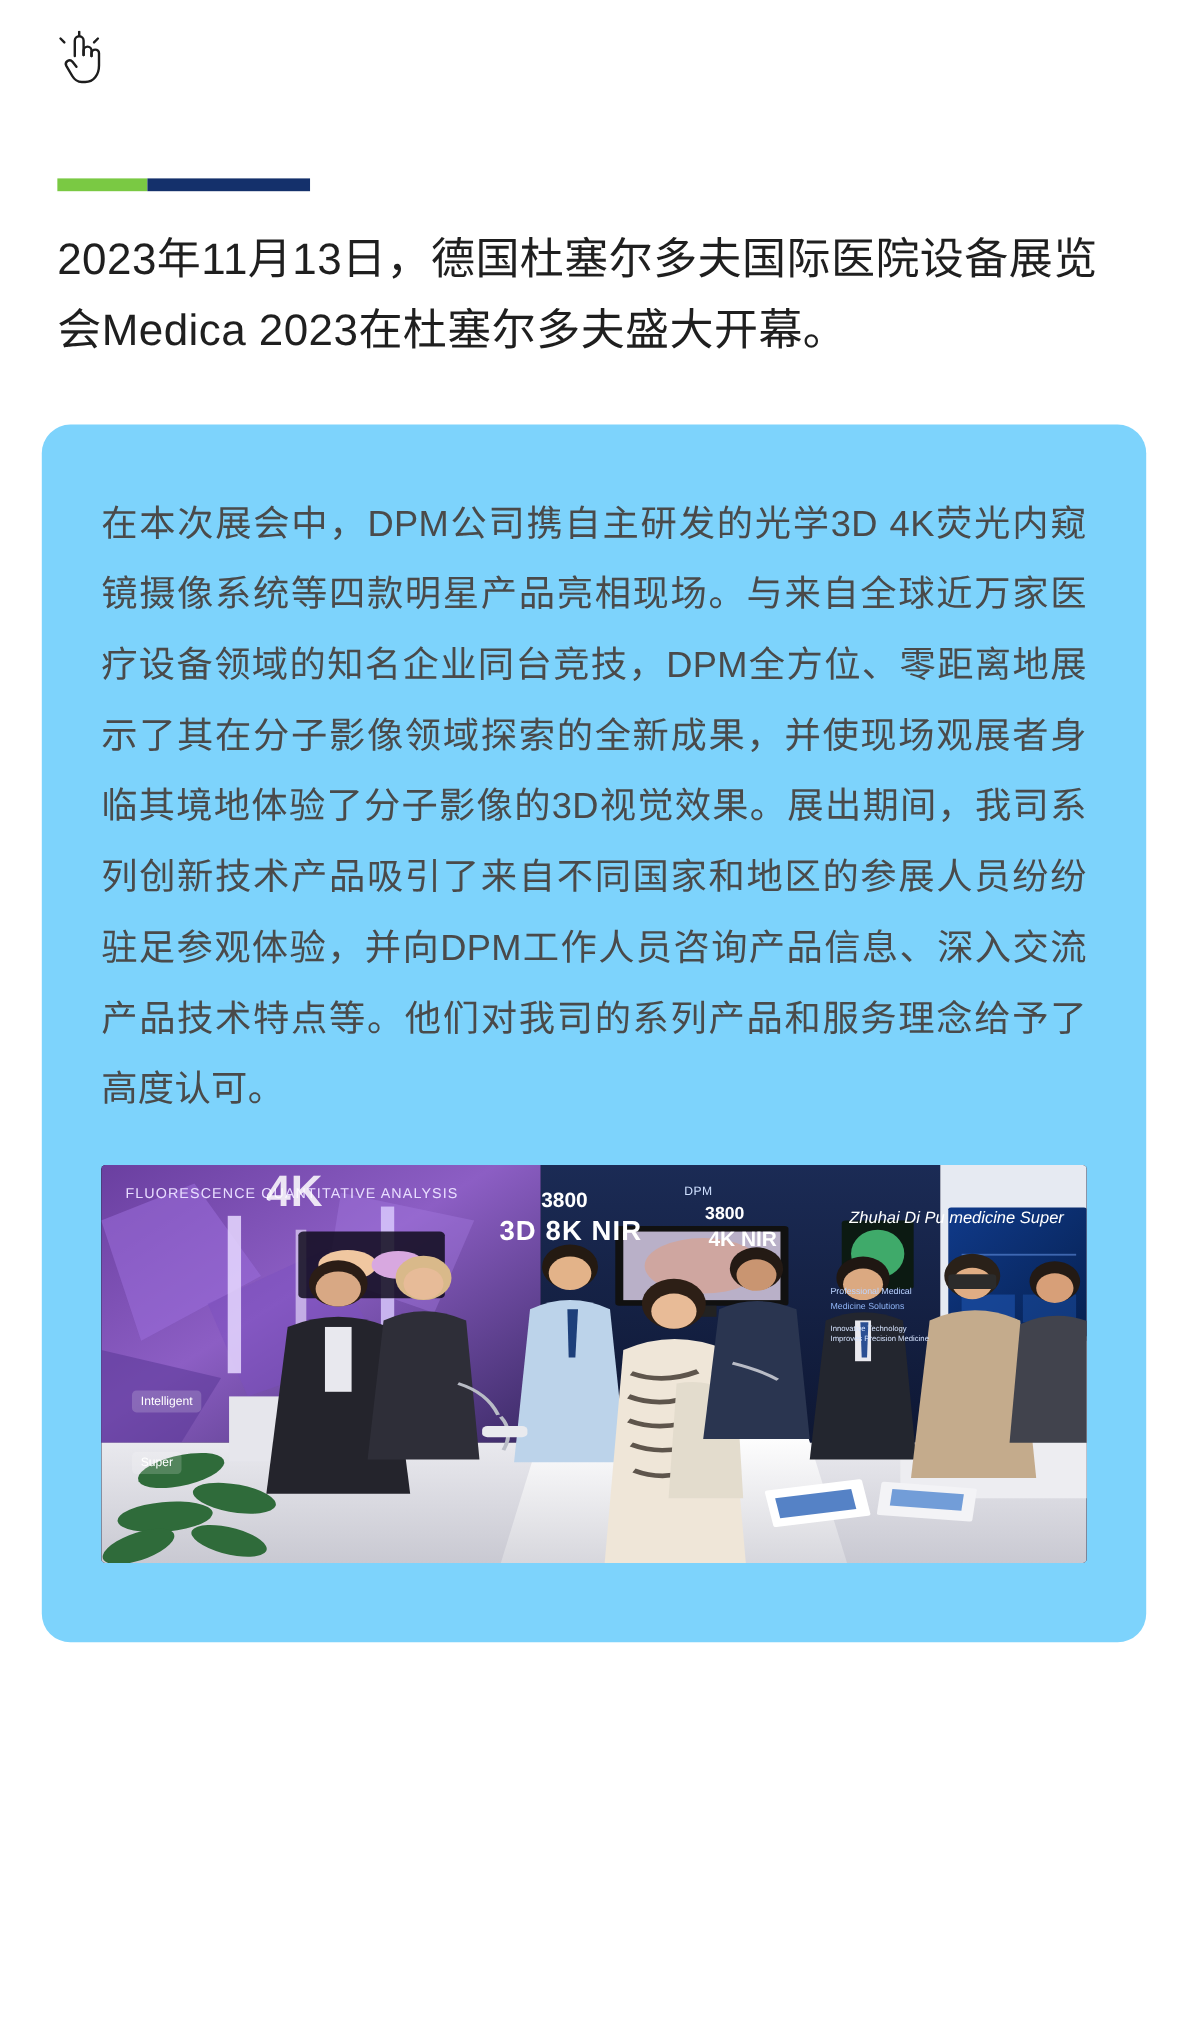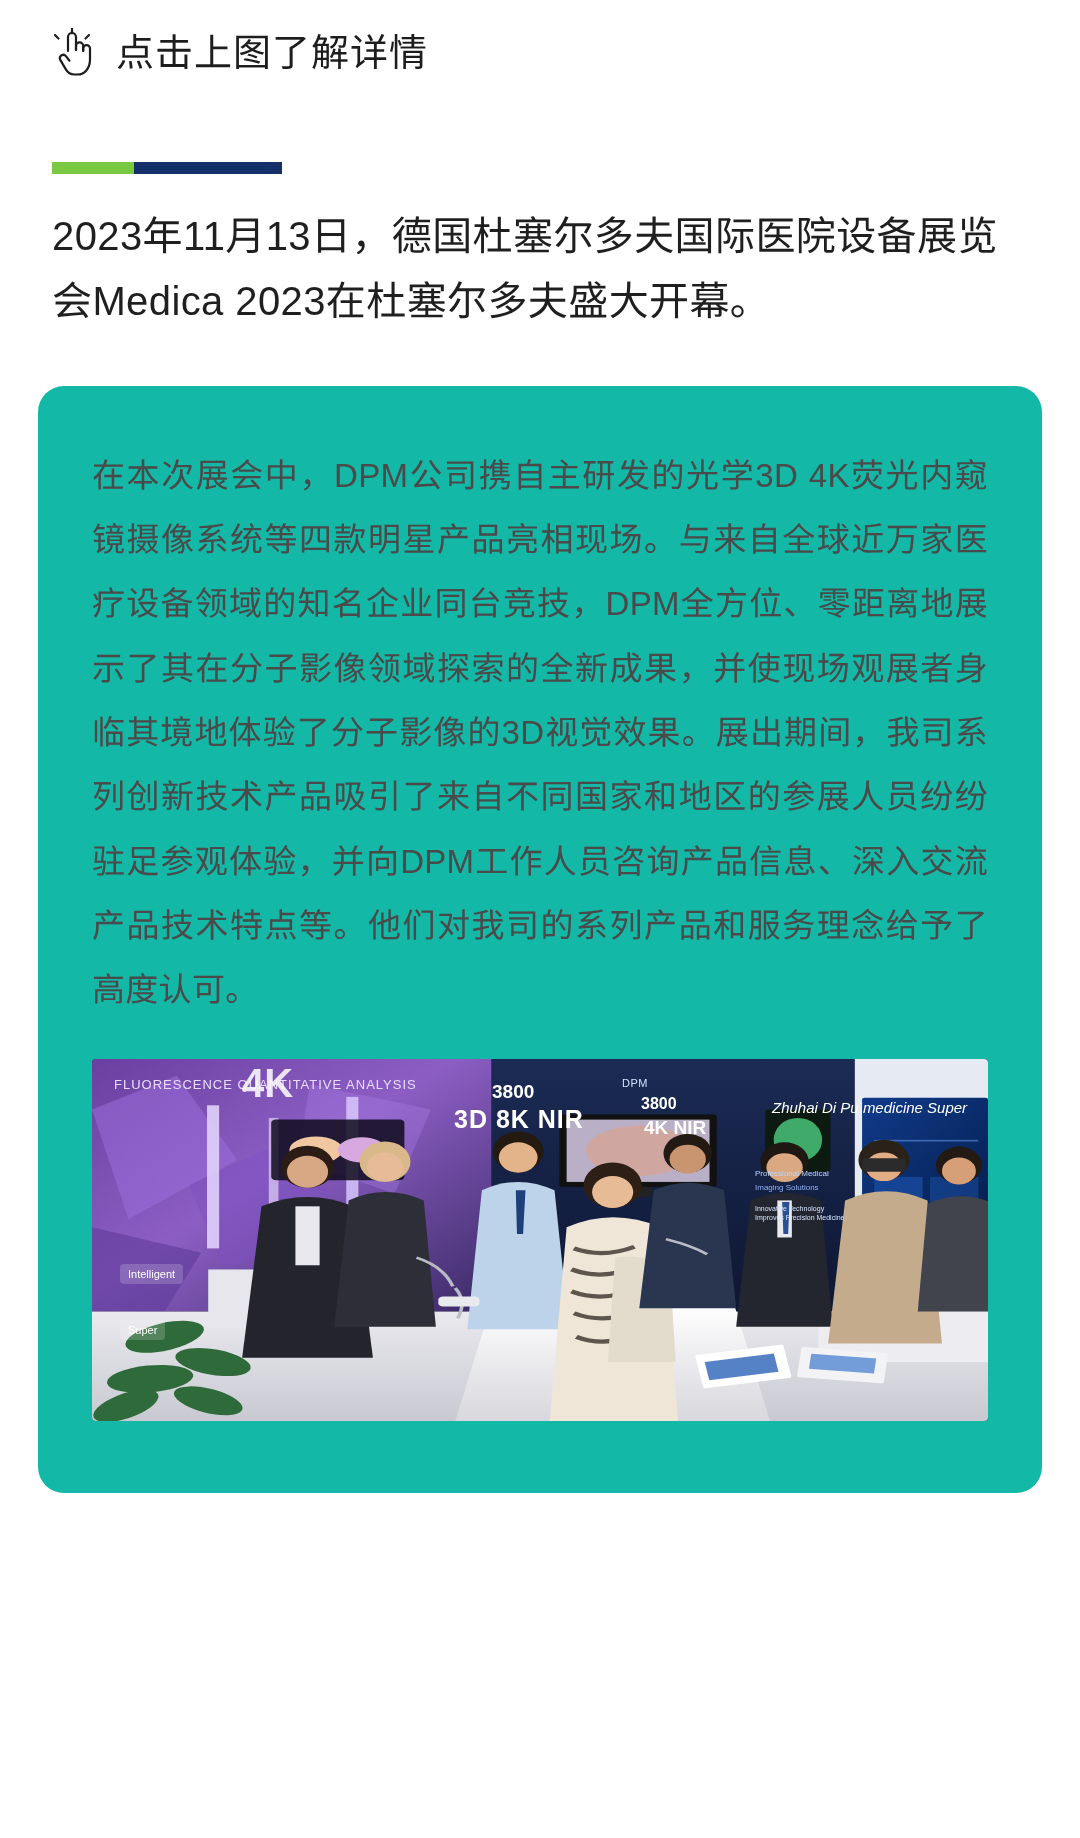--- a/index.html
+++ b/index.html
@@ -68,21 +68,21 @@
     font-size: 40px;
     line-height: 1.62;
     color: #1f1f1f;
     letter-spacing: 0.4px;
     font-weight: 400;
   }
 
   
   .card {
     margin: 52px 38px 0 38px;
-    background: #14b8a6;
+    background: #7dd3fc;
     border-radius: 26px;
     padding: 58px 54px 72px 54px;
     box-sizing: border-box;
   }
   .body-text {
     font-size: 33px;
     line-height: 1.95;
     color: #4a4a4a;
     letter-spacing: 0.3px;
     text-align: justify;
@@ -133,21 +133,20 @@
         <g fill="none" stroke="#1d1d1d" stroke-width="2.2" stroke-linecap="round" stroke-linejoin="round">
           <path d="M16 23 V9 a4 4 0 0 1 8 0 v13"></path>
           <path d="M24 22 v-4 a3.6 3.6 0 0 1 7.2 0 V23"></path>
           <path d="M31.2 23 v-2.5 a3.4 3.4 0 0 1 6.8 0 v11 c0 8.5 -5 15 -12.5 15 h-3.2 c-4.2 0 -6.6 -2 -8.6 -5.4 l-5.4 -9.2 a3.4 3.4 0 0 1 5.6 -3.8 l3.6 4.6"></path>
           <path d="M6.5 10.5 L3 7"></path>
           <path d="M20 4.5 V0.8"></path>
           <path d="M33.5 10.5 L37 7"></path>
         </g>
       </svg>
     </span>
-    <span class="cta-text">点击上图了解详情</span>
   </div>
 
   <div class="accent-bar">
     <div class="seg-green"></div>
     <div class="seg-blue"></div>
   </div>
 
   <p class="lead">2023年11月13日，德国杜塞尔多夫国际医院设备展览会Medica 2023在杜塞尔多夫盛大开幕。</p>
 
   <div class="card">
@@ -290,21 +289,21 @@
 
       <span class="photo-label pl-fq">FLUORESCENCE QUANTITATIVE ANALYSIS</span>
       <span class="photo-label pl-4k-big">4K</span>
       <span class="photo-label pl-3800">3800</span>
       <span class="photo-label pl-3d4k">3D 8K NIR</span>
       <span class="photo-label pl-dpm">DPM</span>
       <span class="photo-label pl-3800b">3800</span>
       <span class="photo-label pl-4knir">4K NIR</span>
       <span class="photo-label pl-zhuhai">Zhuhai Di Pu medicine Super</span>
       <span class="photo-label pl-screen1">Professional Medical</span>
-      <span class="photo-label pl-screen2">Imaging Solutions</span>
+      <span class="photo-label pl-screen2">Medicine Solutions</span>
       <span class="photo-label pl-screen3">Innovative Technology</span>
       <span class="photo-label pl-screen4">Improves Precision Medicine</span>
       <span class="photo-label pl-tag1">Intelligent</span>
       <span class="photo-label pl-tag2">Super</span>
     </div>
   </div>
 
 </div>
 
 </body></html>

